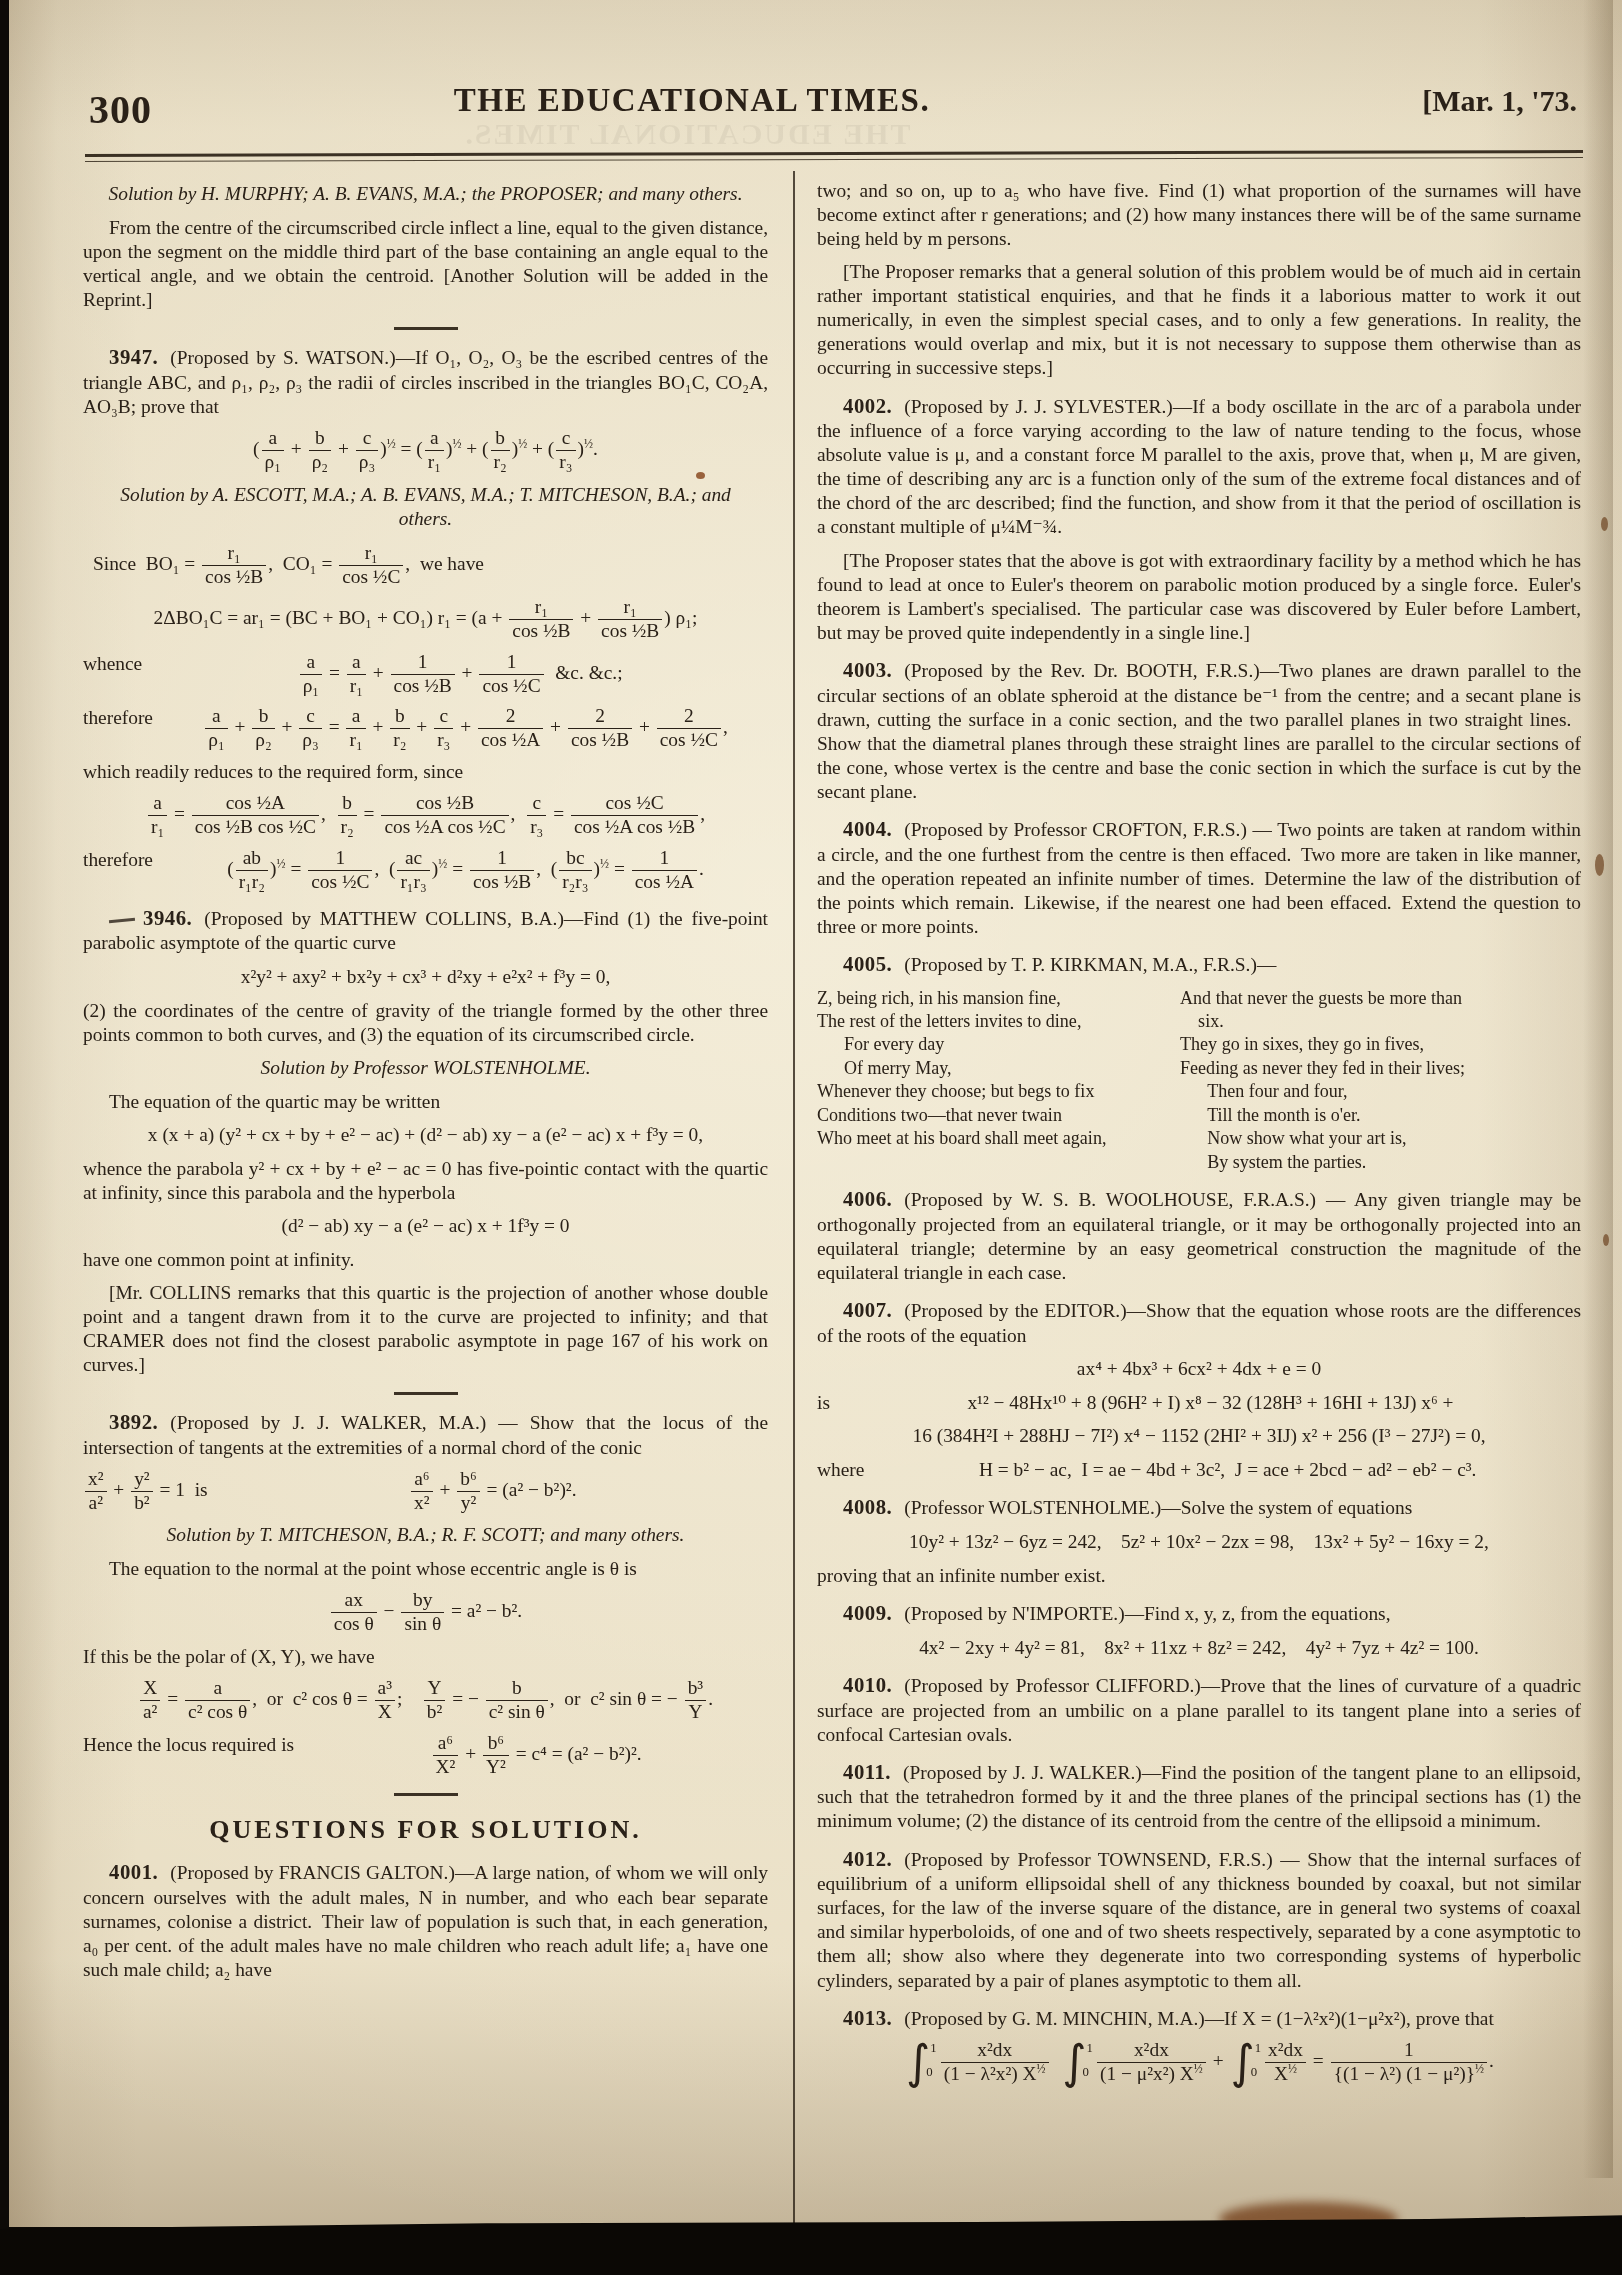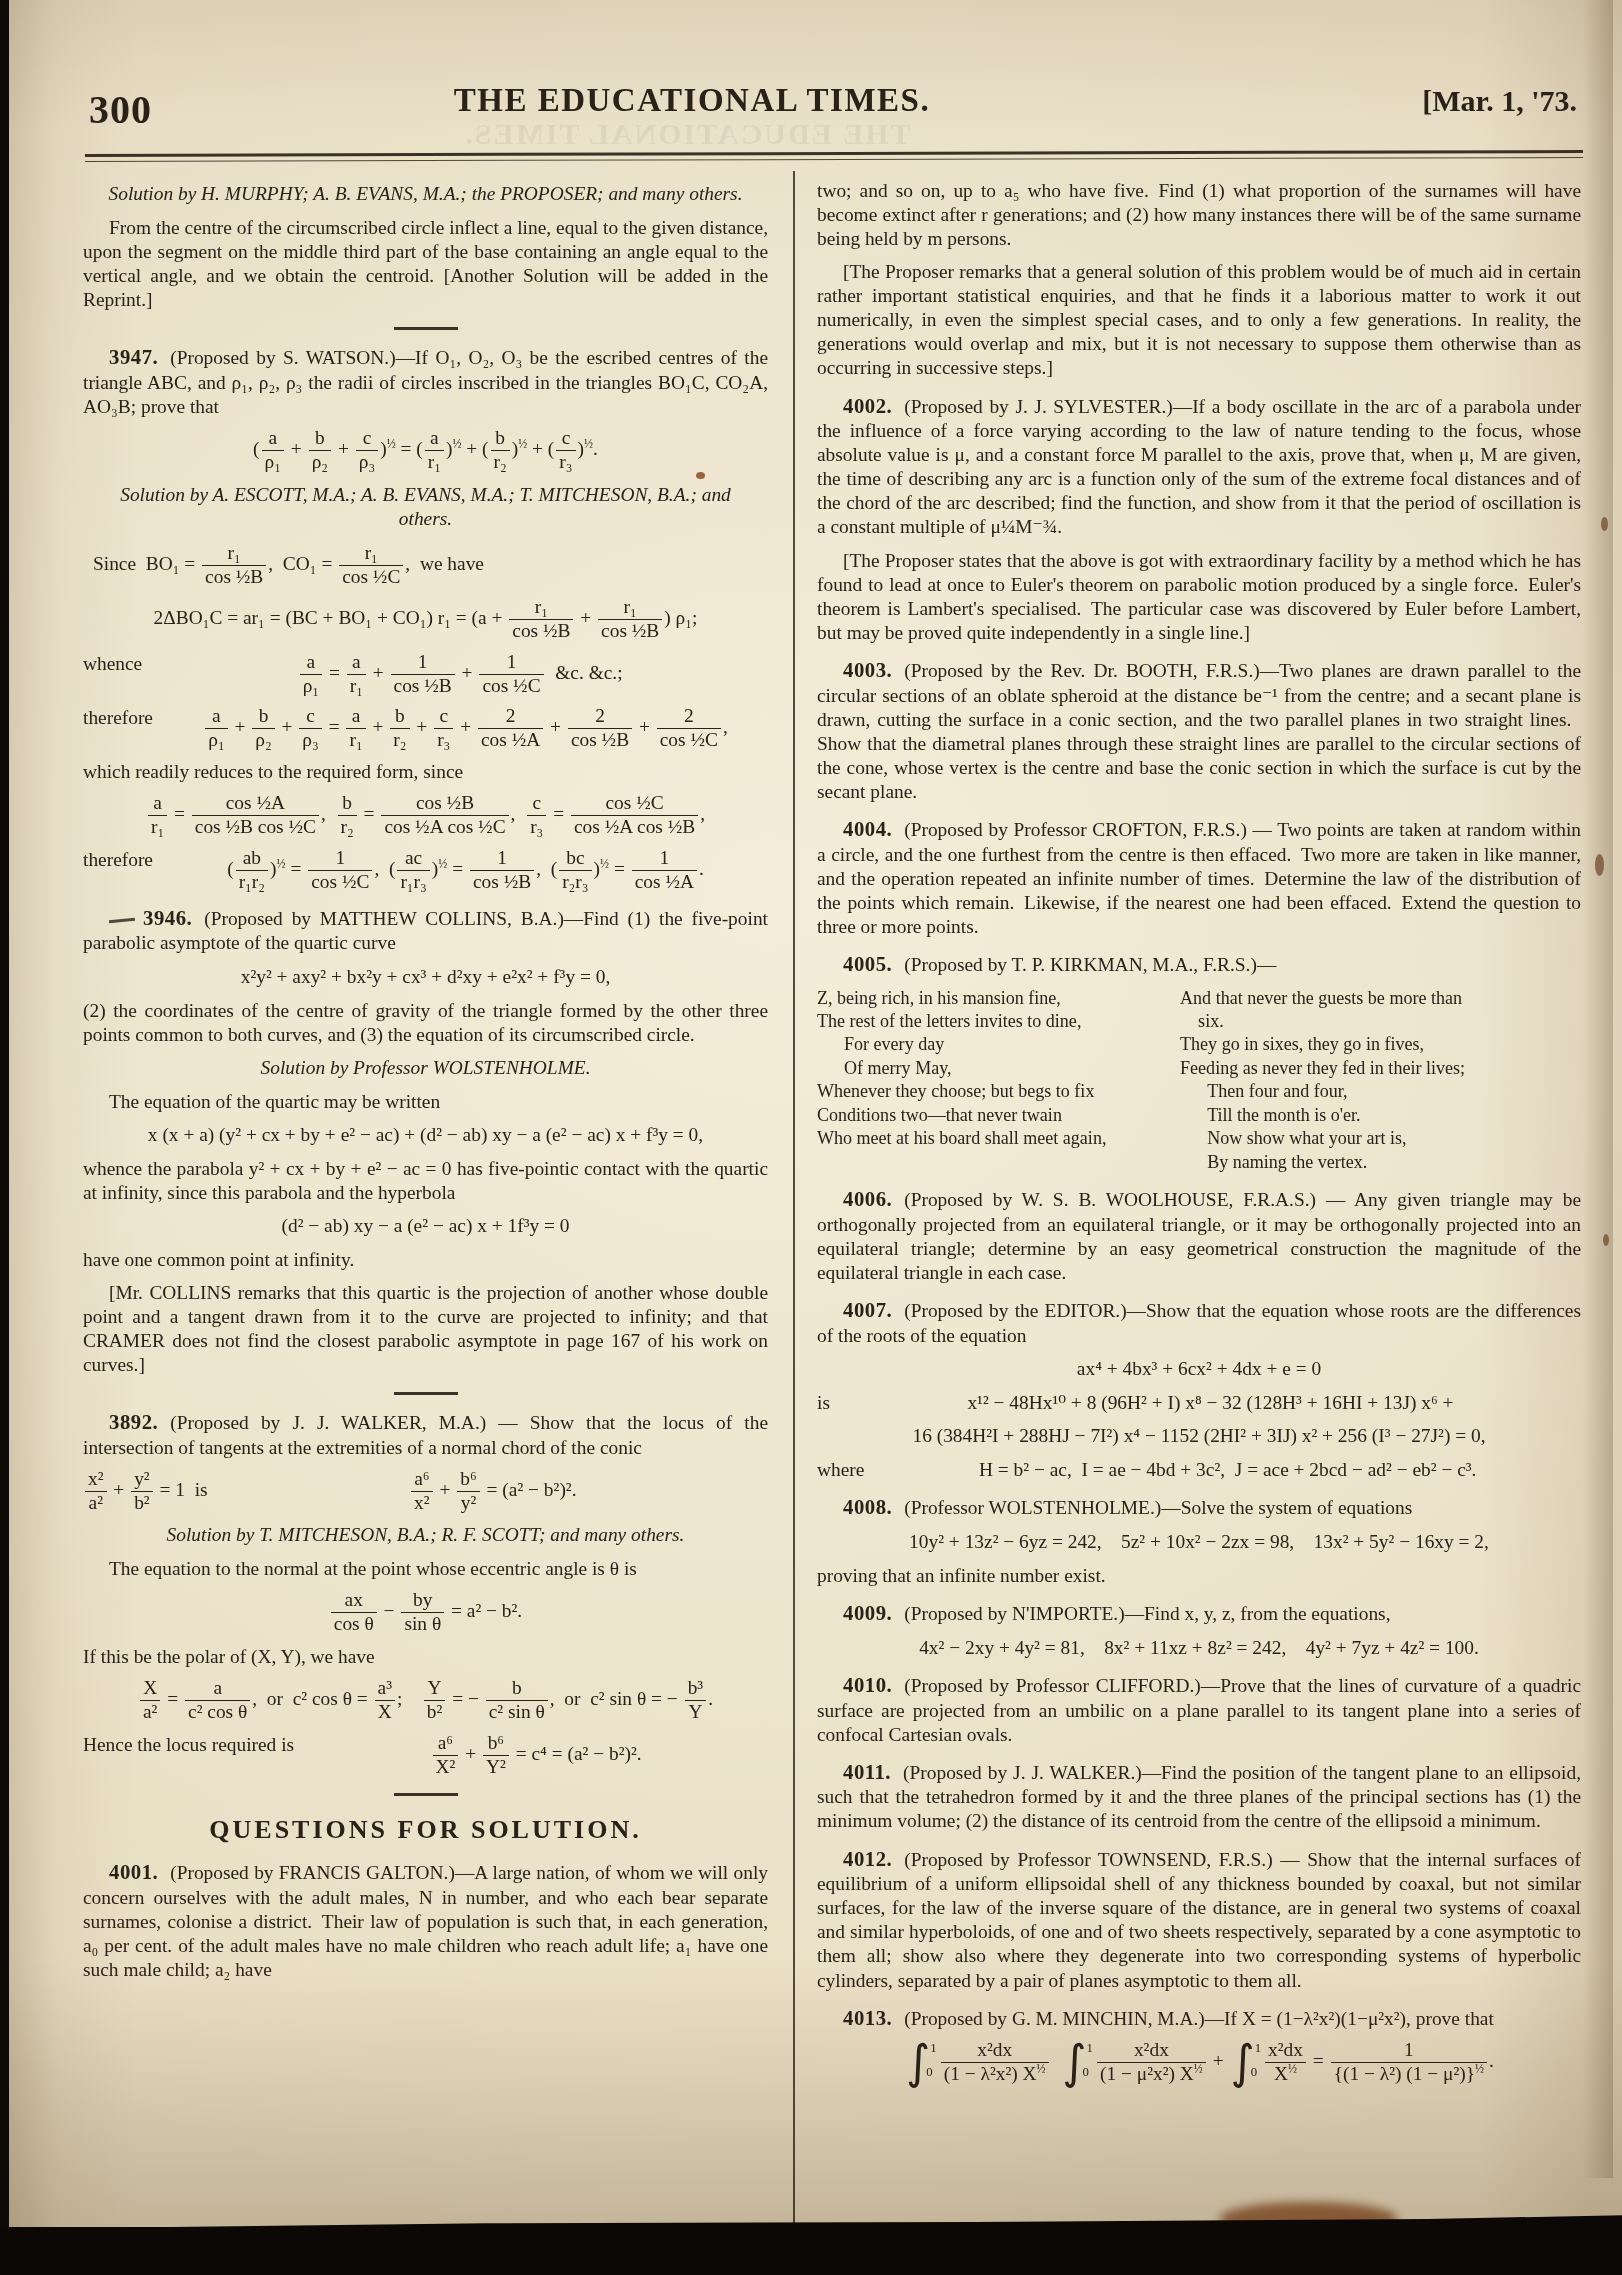--- a/index.html
+++ b/index.html
@@ -168,21 +168,21 @@
           <div class="pline">Who meet at his board shall meet again,</div>
         </div>
       <div class="pcol">
           <div class="pline">And that never the guests be more than</div>
           <div class="pline">  six.</div>
           <div class="pline">They go in sixes, they go in fives,</div>
           <div class="pline">Feeding as never they fed in their lives;</div>
           <div class="pline">  Then four and four,</div>
           <div class="pline">  Till the month is o'er.</div>
           <div class="pline">  Now show what your art is,</div>
-          <div class="pline">  By naming the vertex.</div>
+          <div class="pline">  By system the parties.</div>
         </div>
     </div>
 
     <p class="probp"><span class="pnum">4006.</span><span>(Proposed by W. S. B. WOOLHOUSE, F.R.A.S.) — Any given triangle may be orthogonally projected from an equilateral triangle, or it may be orthogonally projected into an equilateral triangle; determine by an easy geometrical construction the magnitude of the equilateral triangle in each case.</span></p>
 
     <p class="probp"><span class="pnum">4007.</span><span>(Proposed by the EDITOR.)—Show that the equation whose roots are the differences of the roots of the equation</span></p>
     <div class="deq">ax⁴ + 4bx³ + 6cx² + 4dx + e = 0</div>
     <div class="eqrow">
       <span class="eqlabel">is</span>
       <span class="eqbody">x¹² − 48Hx¹⁰ + 8 (96H² + I) x⁸ − 32 (128H³ + 16HI + 13J) x⁶ +</span>

